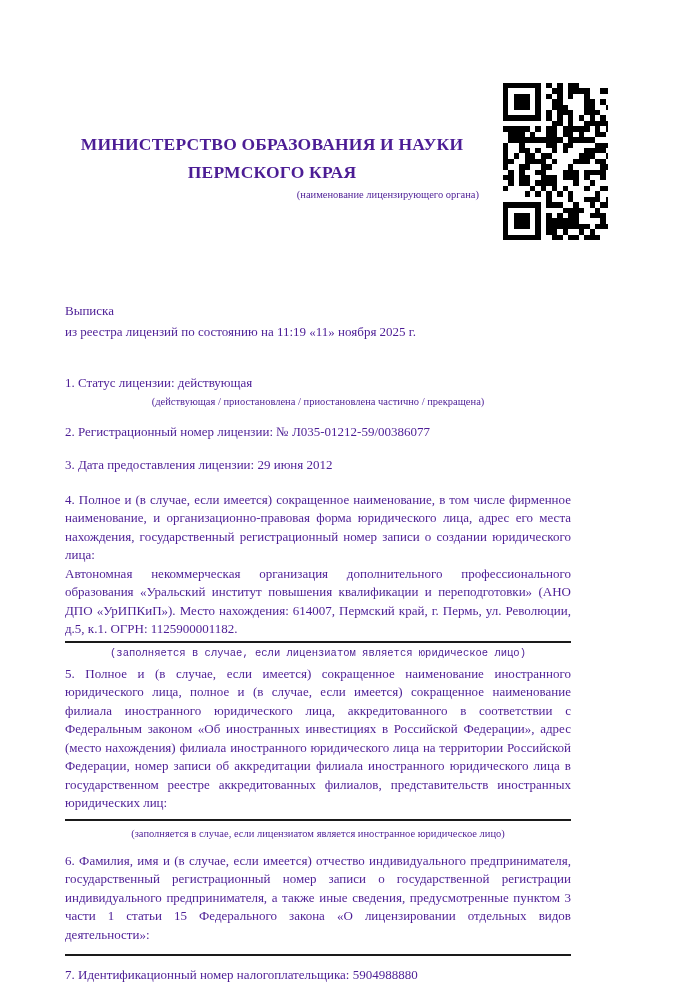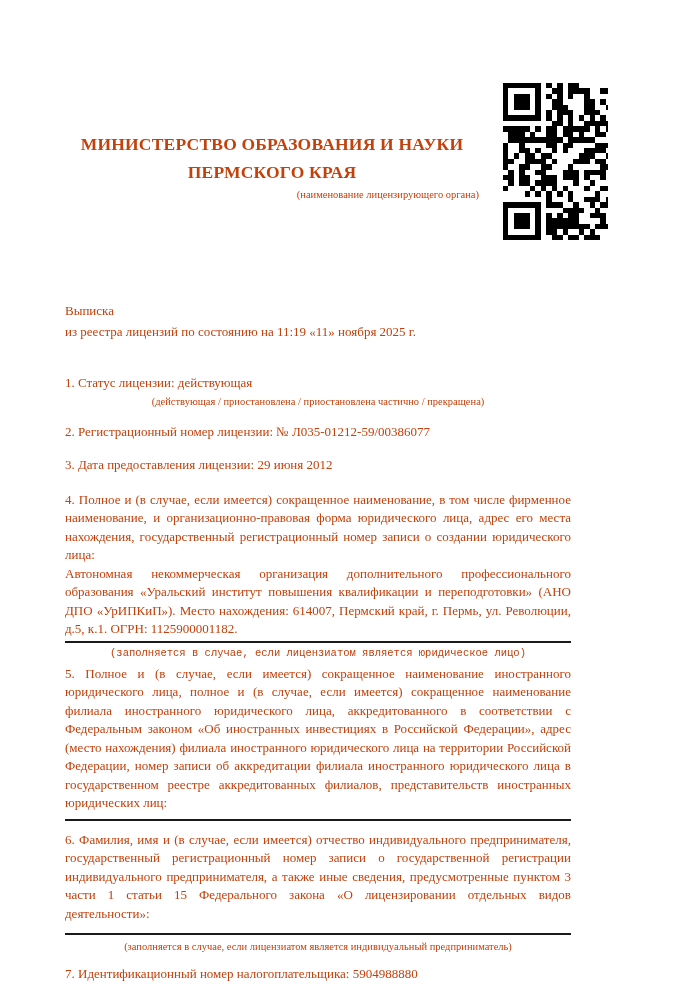--- a/index.html
+++ b/index.html
@@ -1,19 +1,19 @@
 <!DOCTYPE html>
 <html lang="ru"><head>
 <meta charset="utf-8">
 <style>
   html,body{margin:0;padding:0;background:#ffffff;}
   .page{
     position:relative;
     width:608px;height:989px;
-    background:#ffffff;color:#c2410c;
+    background:#ffffff;color:#4c1d95;
     font-family:"Liberation Serif","DejaVu Serif",serif;
     font-size:13px;line-height:18.5px;
     overflow:hidden;
   }
   .content{padding-left:65px;padding-right:37px;}
   .header-block{
     margin-top:130px;margin-left:65px;width:414px;
     text-align:center;
   }
   .org-name{font-weight:bold;font-size:17.5px;line-height:28px;letter-spacing:.2px;}
@@ -513,22 +513,22 @@
 
     <div class="section plain s3">3. Дата предоставления лицензии: 29 июня 2012</div>
 
     <div class="section s4">4. Полное и (в случае, если имеется) сокращенное наименование, в том числе фирменное наименование, и организационно-правовая форма юридического лица, адрес его места нахождения, государственный регистрационный номер записи о создании юридического лица:</div>
     <div class="section s4v">Автономная некоммерческая организация дополнительного профессионального образования «Уральский институт повышения квалификации и переподготовки» (АНО ДПО «УрИПКиП»). Место нахождения: 614007, Пермский край, г. Пермь, ул. Революции, д.5, к.1. ОГРН: 1125900001182.</div>
     <div class="rule r4"></div>
     <div class="note n4">(заполняется в случае, если лицензиатом является юридическое лицо)</div>
 
     <div class="section s5">5. Полное и (в случае, если имеется) сокращенное наименование иностранного юридического лица, полное и (в случае, если имеется) сокращенное наименование филиала иностранного юридического лица, аккредитованного в соответствии с Федеральным законом «Об иностранных инвестициях в Российской Федерации», адрес (место нахождения) филиала иностранного юридического лица на территории Российской Федерации, номер записи об аккредитации филиала иностранного юридического лица в государственном реестре аккредитованных филиалов, представительств иностранных юридических лиц:</div>
     <div class="rule r5"></div>
+    <div class="note n5">(заполняется в случае, если лицензиатом является иностранное юридическое лицо)</div>
 
     <div class="section s6">6. Фамилия, имя и (в случае, если имеется) отчество индивидуального предпринимателя, государственный регистрационный номер записи о государственной регистрации индивидуального предпринимателя, а также иные сведения, предусмотренные пунктом 3 части 1 статьи 15 Федерального закона «О лицензировании отдельных видов деятельности»:</div>
     <div class="rule r6"></div>
-    <div class="note n6">(заполняется в случае, если лицензиатом является индивидуальный предприниматель)</div>
 
     <div class="section plain s7">7. Идентификационный номер налогоплательщика: 5904988880</div>
 
     <div class="page-number">1</div>
   </div>
 </div>
 
 </body></html>

